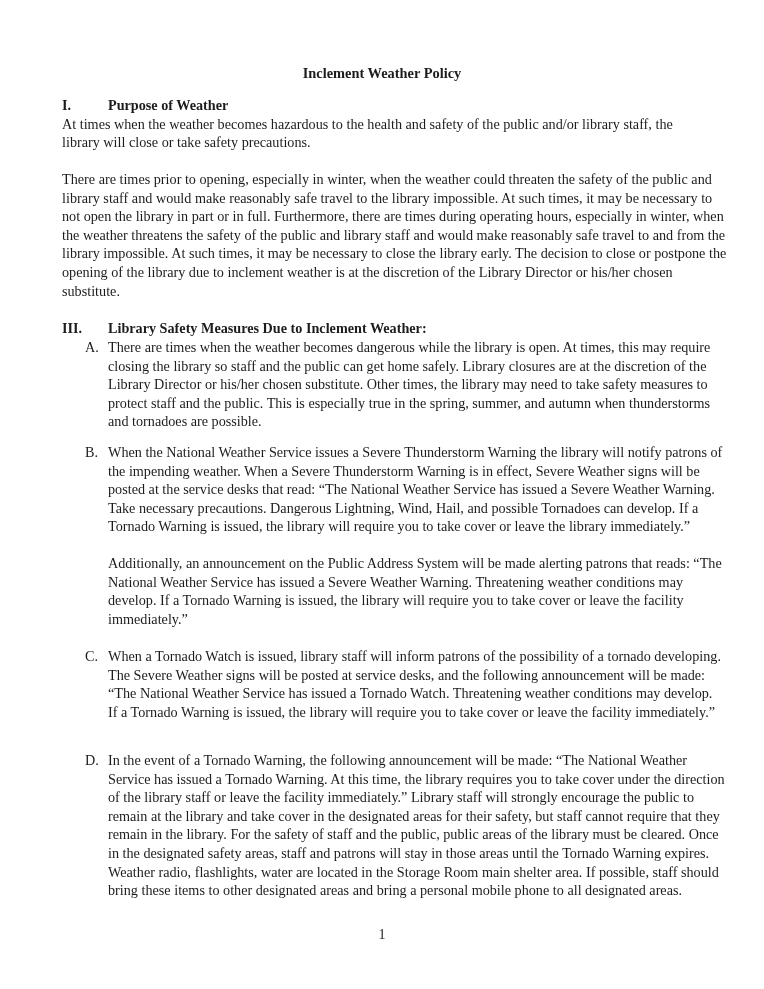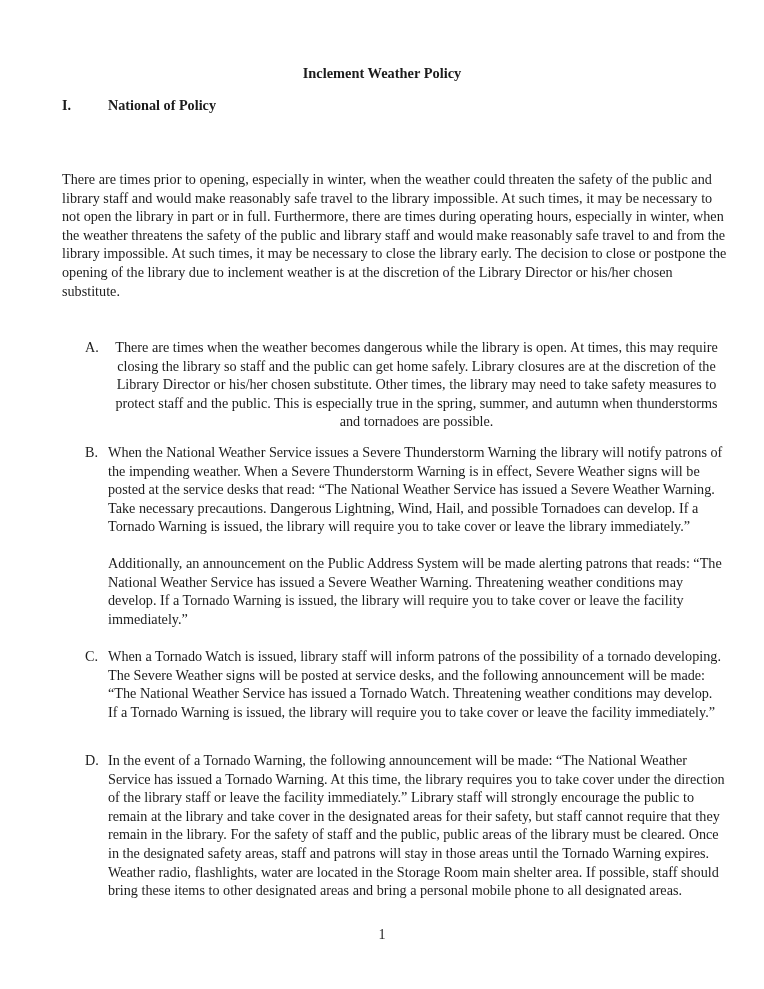--- a/index.html
+++ b/index.html
@@ -29,32 +29,39 @@
 </head>
 <body>
 
 <div class="page">
 
   <div class="title">Inclement Weather Policy</div>
 
   <div class="section" style="top:96px;">
     <div class="sec-head">
       <span class="sec-num">I.</span>
-      <span>National of Policy</span>
+      <span>Purpose of Weather</span>
     </div>
+    <p class="para" style="width:650px;">At times when the weather becomes hazardous to the health and safety of the public and/or library staff, the library will close or take safety precautions.</p>
   </div>
 
   <div class="section" style="top:170px;">
     <p class="para" style="width:665px;">There are times prior to opening, especially in winter, when the weather could threaten the safety of the public and library staff and would make reasonably safe travel to the library impossible.  At such times, it may be necessary to not open the library in part or in full.  Furthermore, there are times during operating hours, especially in winter, when the weather threatens the safety of the public and library staff and would make reasonably safe travel to and from the library impossible.  At such times, it may be necessary to close the library early.  The decision to close or postpone the opening of the library due to inclement weather is at the discretion of the Library Director or his/her chosen substitute.</p>
   </div>
 
+  <div class="section" style="top:319px;">
+    <div class="sec-head">
+      <span class="sec-num">III.</span>
+      <span>Library Safety Measures Due to Inclement Weather:</span>
+    </div>
+  </div>
 
   <div class="item" style="top:338px;">
     <span class="item-letter">A.</span>
-    <div class="item-body" style="width:615px;text-align:center;">
+    <div class="item-body" style="width:615px;">
       <p>There are times when the weather becomes dangerous while the library is open.  At times, this may require closing the library so staff and the public can get home safely.  Library closures are at the discretion of the Library Director or his/her chosen substitute.  Other times, the library may need to take safety measures to protect staff and the public.  This is especially true in the spring, summer, and autumn when thunderstorms and tornadoes are possible.</p>
     </div>
   </div>
 
   <div class="item" style="top:443px;">
     <span class="item-letter">B.</span>
     <div class="item-body">
       <p><span>When the National Weather Service issues a Severe Thunderstorm Warning the library will notify patrons of the impending weather.   When a Severe Thunderstorm Warning is in effect, Severe Weather signs will be posted at the service desks that read:  </span><span class="u">“The National Weather Service has issued a Severe Weather Warning.  Take necessary precautions.  Dangerous Lightning, Wind, Hail, and possible Tornadoes can develop.  If a Tornado Warning is issued, the library will require you to take cover or leave the library immediately.”</span></p>
       <p style="margin-top:18px;"><span>Additionally, an announcement on the Public Address System will be made alerting patrons that reads:  “</span><span class="u">The National Weather Service has issued a Severe Weather Warning.  Threatening weather conditions may develop.  If a Tornado Warning is issued, the library will require you to take cover or leave the facility immediately.</span><span>”</span></p>
     </div>

